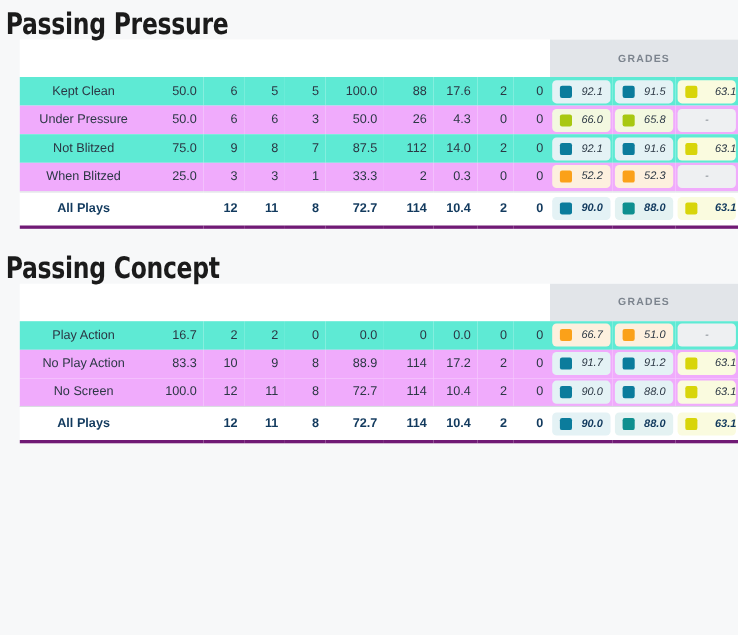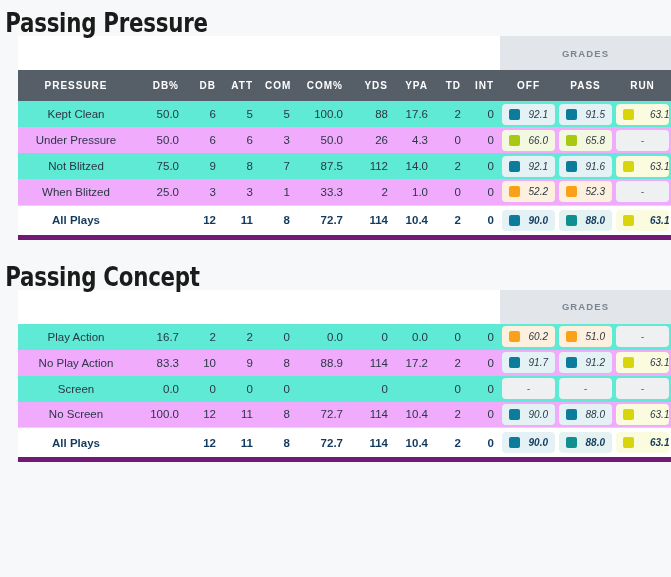--- a/index.html
+++ b/index.html
@@ -104,21 +104,21 @@
   tbody tr.odd td { background: #5eead4; }
   tbody tr.even td { background: #f0abfc; }
 
   
   tbody tr.total-row { height: 32px; }
   tbody tr.total-row td {
     background: #ffffff;
     font-weight: bold;
     color: #123a5e;
     border-top: 1px solid #d9dde1;
-    border-bottom: 5px solid #701a75;
+    border-bottom: 3px solid #701a75;
     padding: 0 6px;
     text-align: right;
     font-size: 11.5px;
     vertical-align: middle;
   }
   tbody tr.total-row td.label-cell { text-align: center; padding-left: 10px; }
 
   
   td.grade-cell {
     padding: 0 2px !important;
@@ -189,35 +189,20 @@
               <col style="width: 33px;">
               <col style="width: 57px;">
               <col style="width: 57px;">
               <col style="width: 57px;">
             </colgroup>
             <thead>
               <tr class="group-row">
                 <td colspan="10"></td>
                 <td colspan="3" class="grades-band">GRADES</td>
               </tr>
-              <tr class="col-head">
-                <th class="first-col">PRESSURE</th>
-                <th>DB%</th>
-                <th>DB</th>
-                <th>ATT</th>
-                <th>COM</th>
-                <th>COM%</th>
-                <th>YDS</th>
-                <th>YPA</th>
-                <th>TD</th>
-                <th>INT</th>
-                <th class="grade-col">OFF</th>
-                <th class="grade-col">PASS</th>
-                <th class="grade-col">RUN</th>
-              </tr>
             </thead>
             <tbody>
               <tr class="data-row odd">
                 <td class="label-cell">Kept Clean</td>
                 <td>50.0</td>
                 <td>6</td>
                 <td>5</td>
                 <td>5</td>
                 <td>100.0</td>
                 <td>88</td>
@@ -303,21 +288,21 @@
                 </td>
               </tr>
               <tr class="data-row even">
                 <td class="label-cell">When Blitzed</td>
                 <td>25.0</td>
                 <td>3</td>
                 <td>3</td>
                 <td>1</td>
                 <td>33.3</td>
                 <td>2</td>
-                <td>1.0</td>
+                <td>0.3</td>
                 <td>0</td>
                 <td>0</td>
                 <td class="grade-cell">
                   <div class="badge t-orange">
                     <span class="chip"></span>
                     <span class="val">52.2</span>
                   </div>
                 </td>
                 <td class="grade-cell">
                   <div class="badge t-orange">
@@ -399,21 +384,21 @@
                 <td>2</td>
                 <td>0</td>
                 <td>0.0</td>
                 <td>0</td>
                 <td>0.0</td>
                 <td>0</td>
                 <td>0</td>
                 <td class="grade-cell">
                   <div class="badge t-orange">
                     <span class="chip"></span>
-                    <span class="val">60.2</span>
+                    <span class="val">66.7</span>
                   </div>
                 </td>
                 <td class="grade-cell">
                   <div class="badge t-orange">
                     <span class="chip"></span>
                     <span class="val">51.0</span>
                   </div>
                 </td>
                 <td class="grade-cell">
                   <div class="badge empty">
@@ -444,47 +429,20 @@
                     <span class="val">91.2</span>
                   </div>
                 </td>
                 <td class="grade-cell">
                   <div class="badge t-yellow">
                     <span class="chip"></span>
                     <span class="val">63.1</span>
                   </div>
                 </td>
               </tr>
-              <tr class="data-row odd">
-                <td class="label-cell">Screen</td>
-                <td>0.0</td>
-                <td>0</td>
-                <td>0</td>
-                <td>0</td>
-                <td></td>
-                <td>0</td>
-                <td></td>
-                <td>0</td>
-                <td>0</td>
-                <td class="grade-cell">
-                  <div class="badge empty">
-                    <span class="val">-</span>
-                  </div>
-                </td>
-                <td class="grade-cell">
-                  <div class="badge empty">
-                    <span class="val">-</span>
-                  </div>
-                </td>
-                <td class="grade-cell">
-                  <div class="badge empty">
-                    <span class="val">-</span>
-                  </div>
-                </td>
-              </tr>
               <tr class="data-row even">
                 <td class="label-cell">No Screen</td>
                 <td>100.0</td>
                 <td>12</td>
                 <td>11</td>
                 <td>8</td>
                 <td>72.7</td>
                 <td>114</td>
                 <td>10.4</td>
                 <td>2</td>

